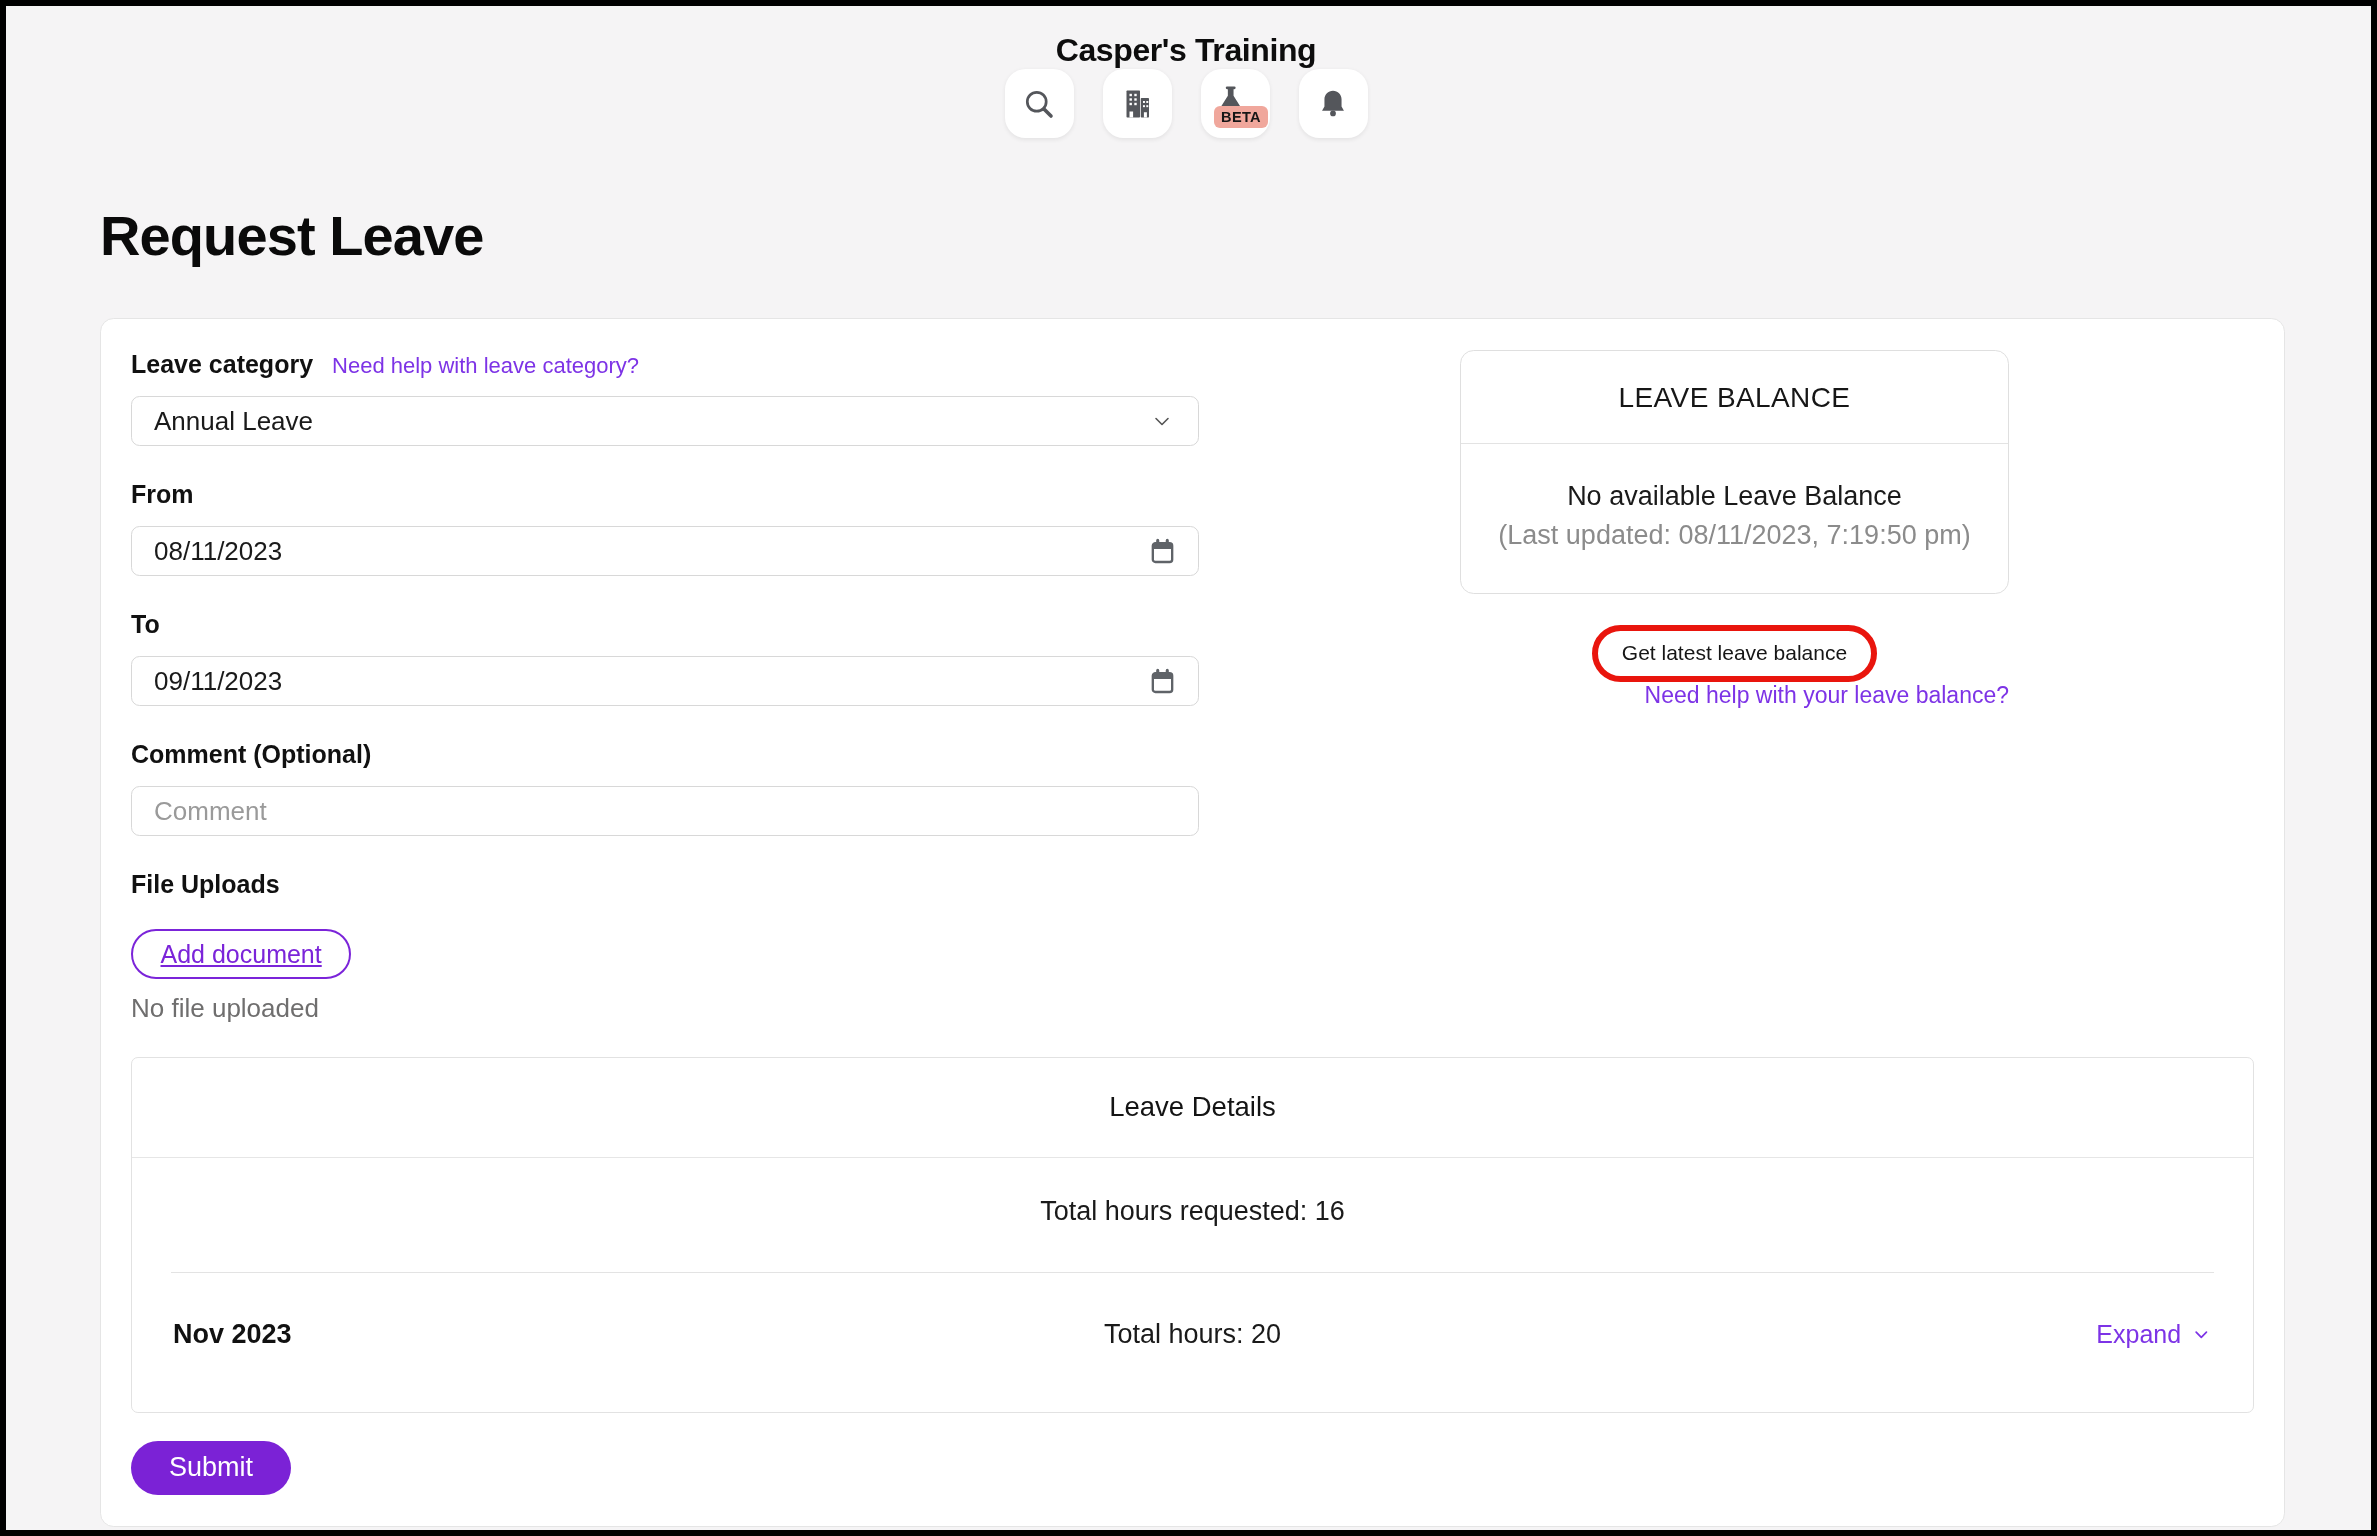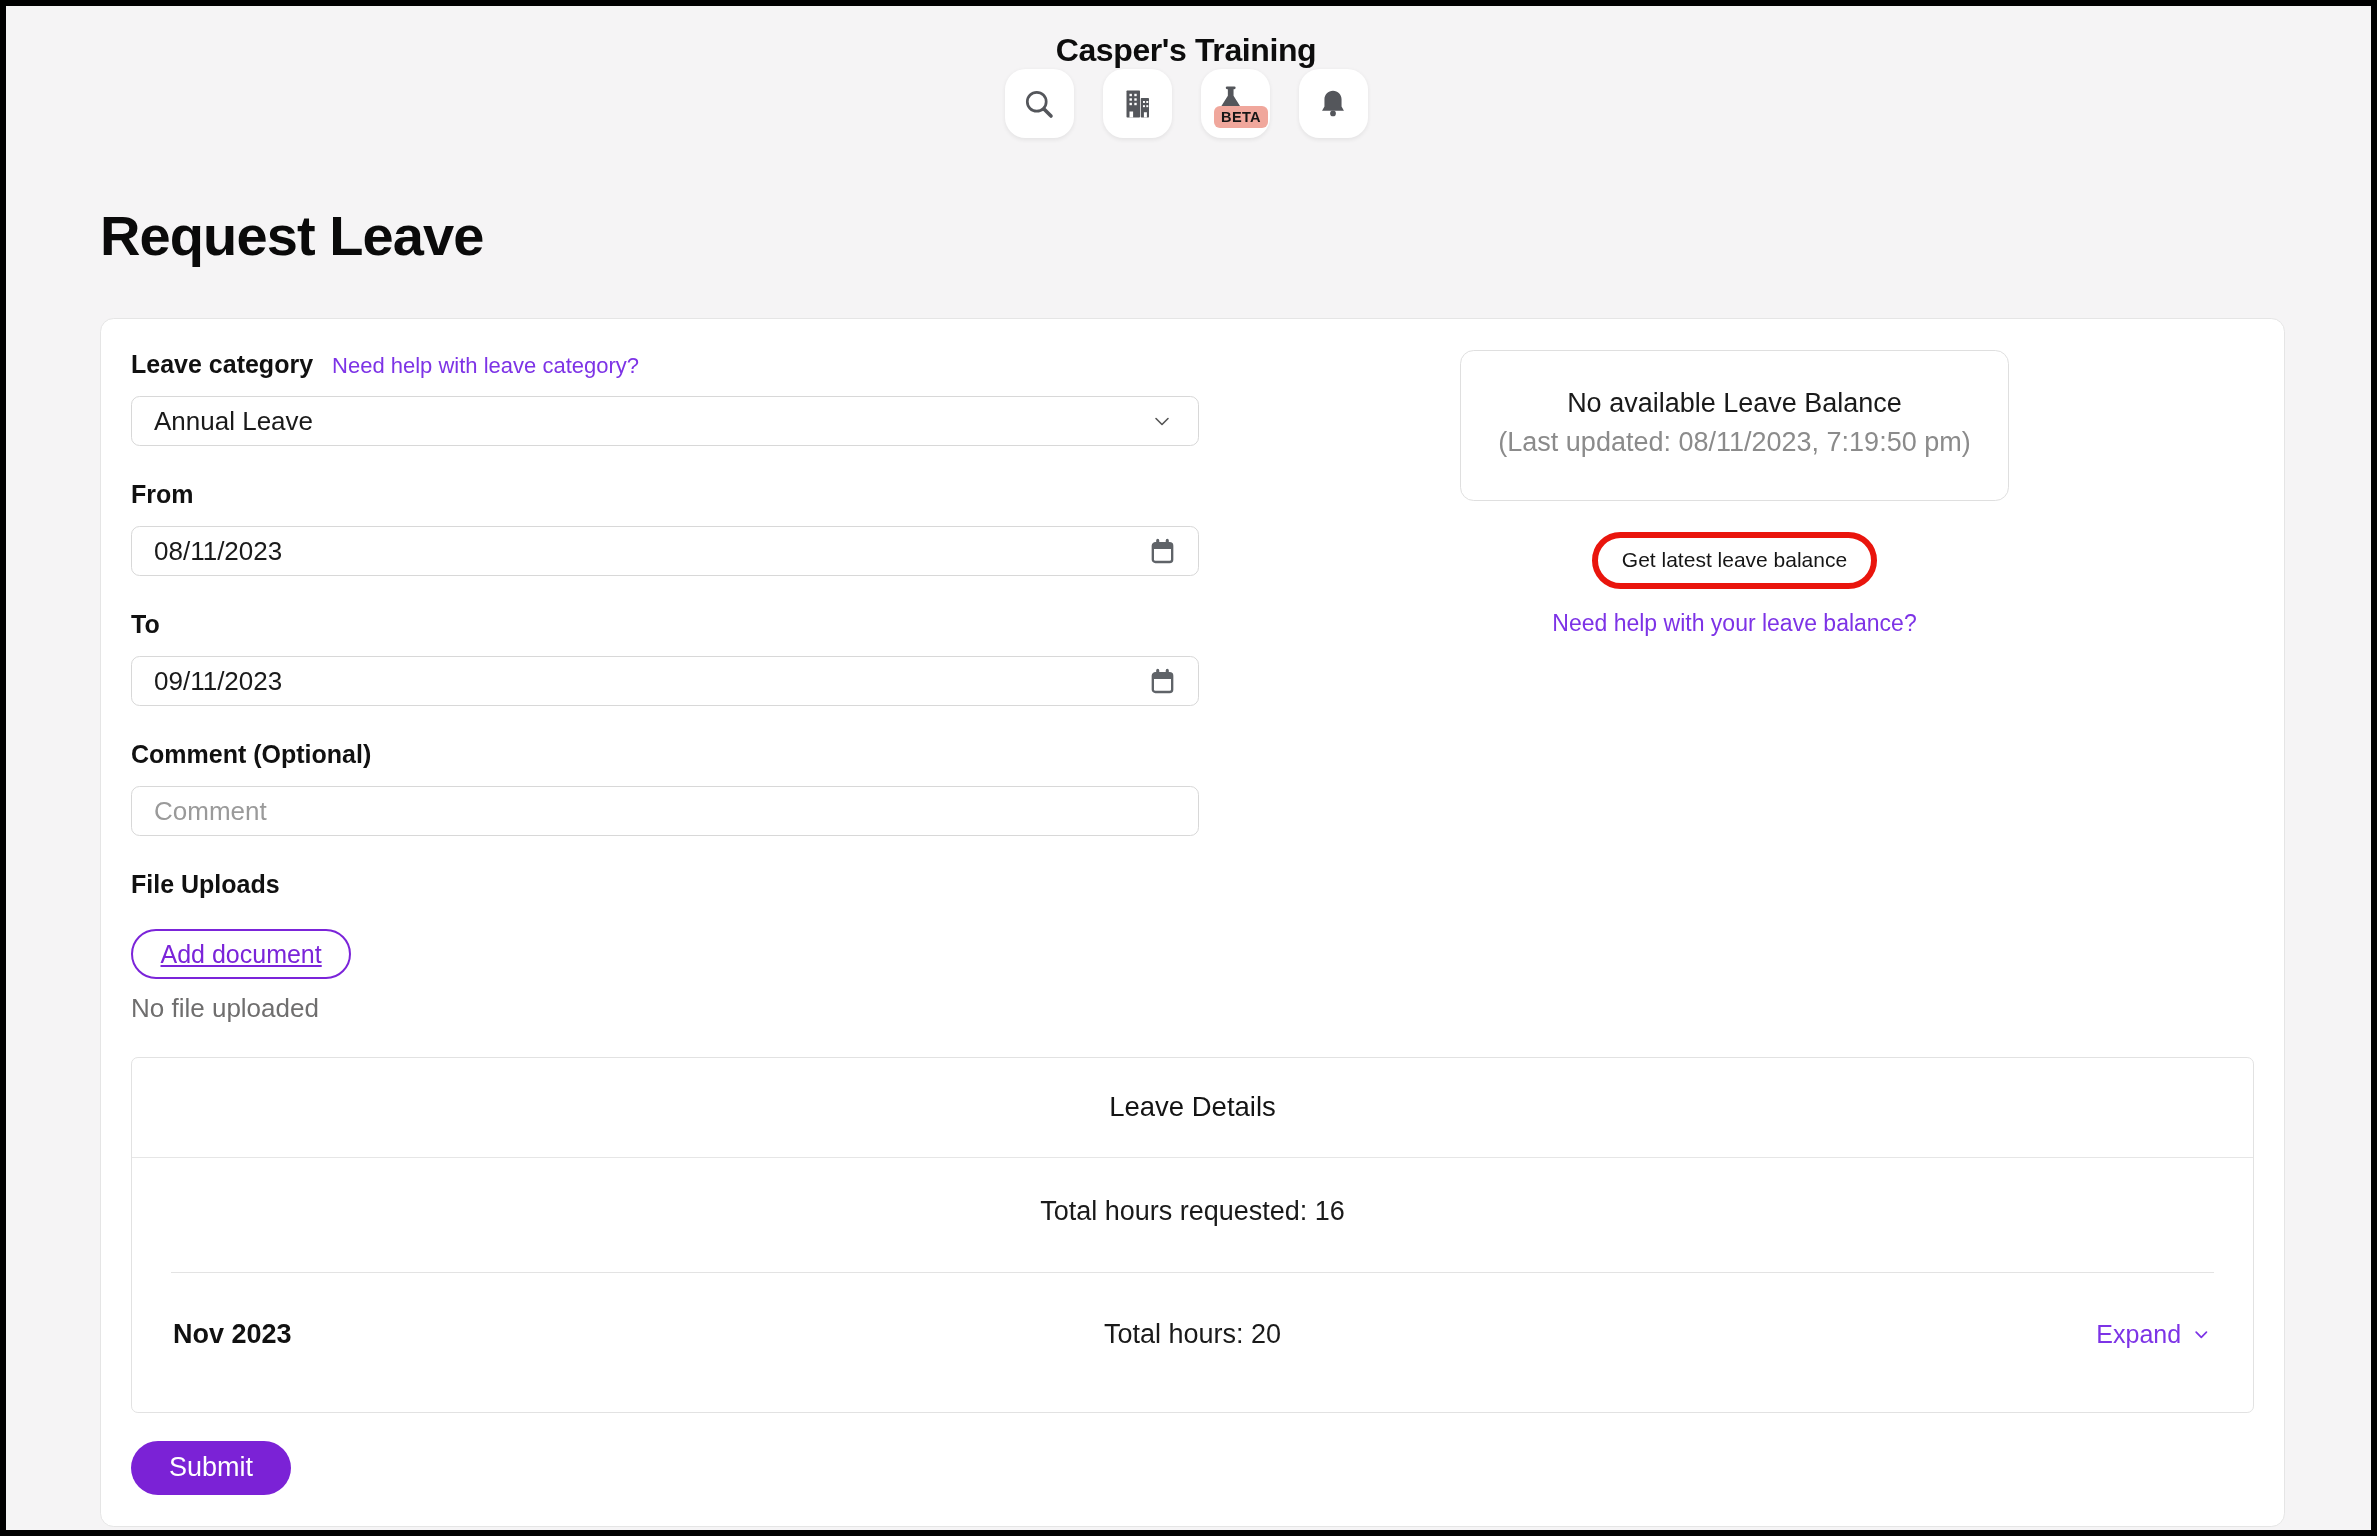--- a/index.html
+++ b/index.html
@@ -101,21 +101,21 @@
   .balance-updated { font-size: 27px; color: #8b8b8b; line-height: 39px; }
 
   .annotation-wrap { display: flex; justify-content: center; margin-top: 31px; }
   .annotation {
     border: 6.9px solid #e9150d; border-radius: 38px; padding: 3.4px 5.1px; background: #fff;
   }
   .get-balance-btn {
     border: none; background: transparent; font-family: "Liberation Sans", "DejaVu Sans", sans-serif;
     font-size: 21px; font-weight: 500; color: #161616; padding: 6.9px 19px; cursor: pointer;
   }
-  .center-link { display: block; text-align: center; margin-top: 21px; font-size: 23px; }
+  .center-link { display: block; text-align: right; margin-top: 0; font-size: 23px; }
 
   
   .details-table { margin-top: 33px; border: 1.7px solid #e2e2e2; border-radius: 6.9px; background: #fff; }
   .details-header {
     text-align: center; font-size: 27.5px; color: #141414; padding: 33px 0 34px;
     border-bottom: 1.7px solid #e6e6e6;
   }
   .details-total { text-align: center; font-size: 27px; color: #1a1a1a; padding: 38px 0 45px; }
   .details-divider { border-top: 1.7px solid #e3e3e3; margin: 0 39px; }
   .details-row {
@@ -225,20 +225,21 @@
         <input class="text-input" placeholder="Comment" style="">
       </div>
 
       <div class="field-label lbl-mt">File Uploads</div>
       <button class="add-doc-btn">Add document</button>
       <div class="muted">No file uploaded</div>
     </div>
 
     <div class="right-col">
       <div class="balance-card">
+        <div class="balance-header">LEAVE BALANCE</div>
         <div class="balance-body">
           <div class="balance-status">No available Leave Balance</div>
           <div class="balance-updated">(Last updated: 08/11/2023, 7:19:50 pm)</div>
         </div>
       </div>
       <div class="annotation-wrap">
         <div class="annotation">
           <button class="get-balance-btn">Get latest leave balance</button>
         </div>
       </div>

